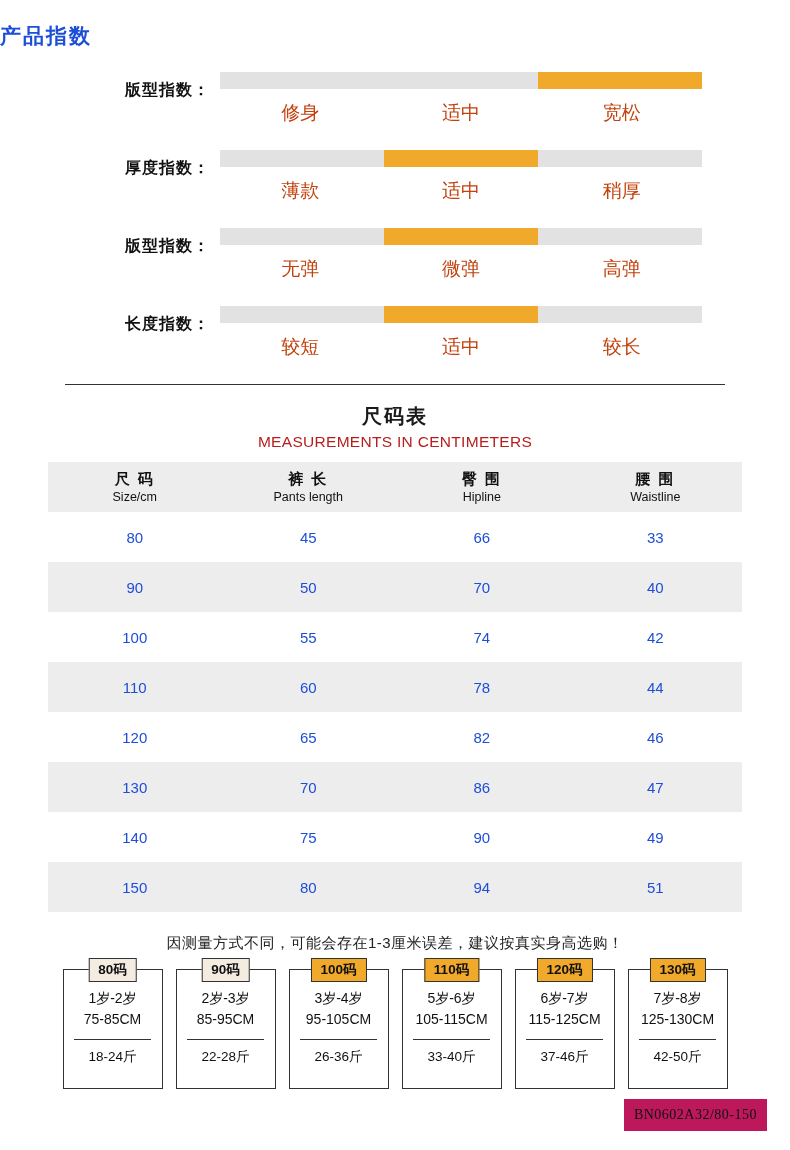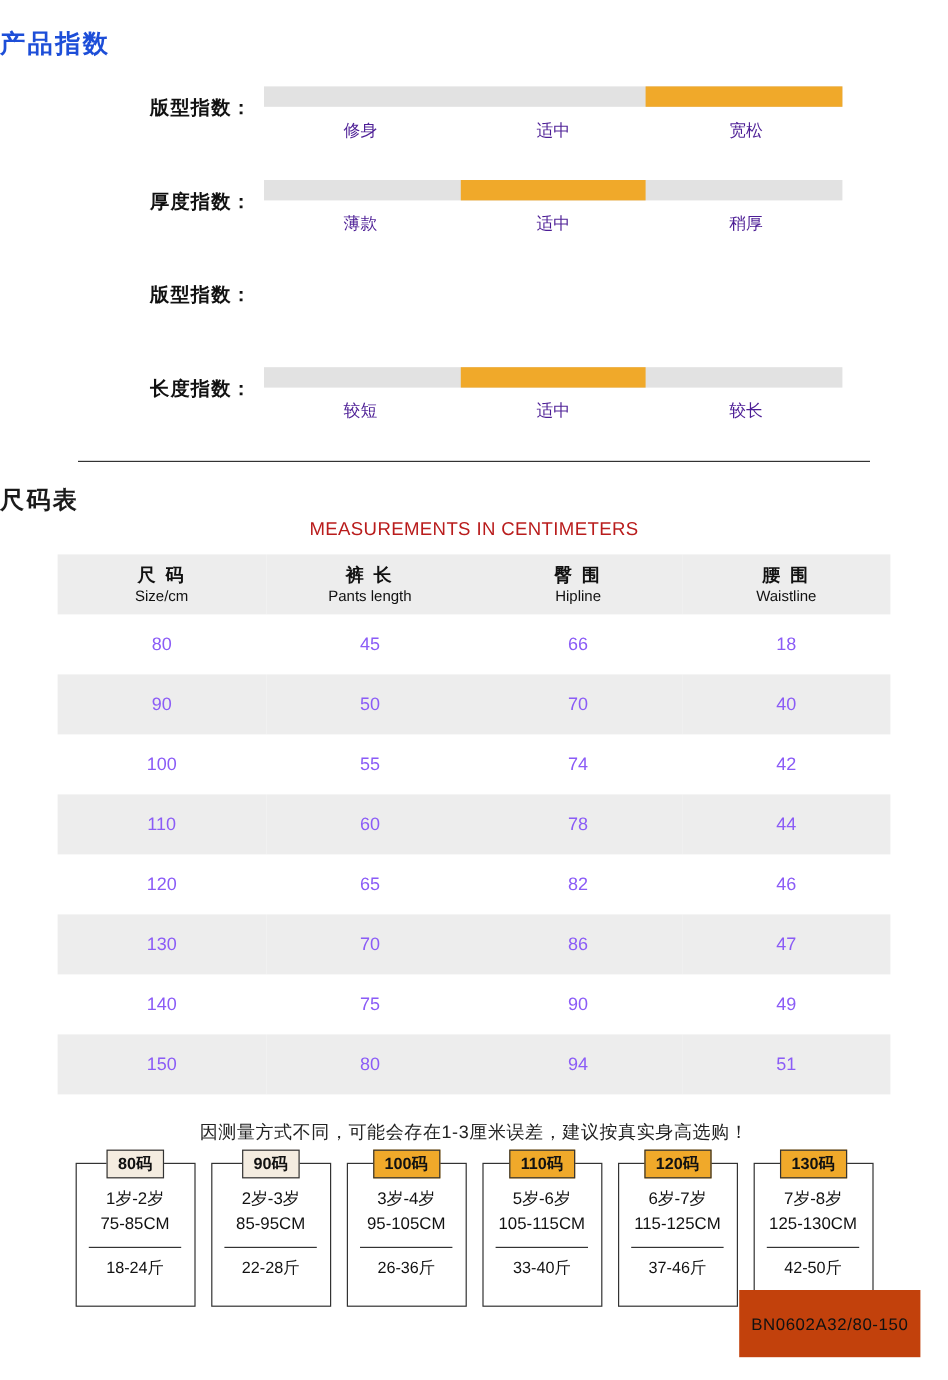--- a/index.html
+++ b/index.html
@@ -64,32 +64,33 @@
     height: 100%;
     background: #f0a92a;
   }
   .index-ticks {
     display: flex;
     margin-top: 11px;
   }
   .index-ticks span {
     flex: 1;
     text-align: center;
-    font-size: 14px;
-    color: #4c1d95;
+    font-size: 19px;
+    color: #c2410c;
   }
 
   .divider {
     height: 1px;
     background: #333;
     margin: 14px 65px 0 65px;
   }
 
   
   .size-title {
+    text-align: center;
     font-size: 20px;
     font-weight: bold;
     margin-top: 18px;
     letter-spacing: 2px;
   }
   .size-subtitle {
     text-align: center;
     font-size: 15.5px;
     margin-top: 3px;
     margin-bottom: 11px;
@@ -121,21 +122,21 @@
   table.size-table th .en {
     display: block;
     font-size: 12.5px;
     color: #111;
     margin-top: 1px;
   }
   table.size-table td {
     height: 50px;
     text-align: center;
     font-size: 15px;
-    color: #8b5cf6;
+    color: #1d4ed8;
     padding: 0;
   }
   table.size-table tr.alt td {
     background: #ededed;
   }
 
   .note {
     text-align: center;
     font-size: 15px;
     color: #222;
@@ -187,25 +188,26 @@
   .card-weight {
     font-size: 13.5px;
     color: #111;
   }
 
   
   .code-tag {
     position: absolute;
     right: 23px;
     bottom: 19px;
-    background: #c2410c;
+    background: #be185d;
     color: #111;
     font-size: 14px;
-    padding: 20px 10px;
+    padding: 8px 10px;
     letter-spacing: 0.5px;
+    font-family: Liberation Serif, serif;
   }
 </style>
 </head>
 <body>
 
 <div class="page-title">产品指数</div>
 
 <div class="index-block">
 
   <div class="index-row">
@@ -231,20 +233,30 @@
       <div class="index-ticks">
         <span>薄款</span>
         <span>适中</span>
         <span>稍厚</span>
       </div>
     </div>
   </div>
 
   <div class="index-row">
     <div class="index-label">版型指数：</div>
+    <div class="index-bar-wrap">
+      <div class="index-bar">
+        <div class="index-fill" style="left: 34%; width: 32%;"></div>
+      </div>
+      <div class="index-ticks">
+        <span>无弹</span>
+        <span>微弹</span>
+        <span>高弹</span>
+      </div>
+    </div>
   </div>
 
   <div class="index-row">
     <div class="index-label">长度指数：</div>
     <div class="index-bar-wrap">
       <div class="index-bar">
         <div class="index-fill" style="left: 34%; width: 32%;"></div>
       </div>
       <div class="index-ticks">
         <span>较短</span>
@@ -280,21 +292,21 @@
         <span class="cn">腰 围</span>
         <span class="en">Waistline</span>
       </th>
     </tr>
   </thead>
   <tbody>
     <tr>
       <td>80</td>
       <td>45</td>
       <td>66</td>
-      <td>18</td>
+      <td>33</td>
     </tr>
     <tr class="alt">
       <td>90</td>
       <td>50</td>
       <td>70</td>
       <td>40</td>
     </tr>
     <tr>
       <td>100</td>
       <td>55</td>

